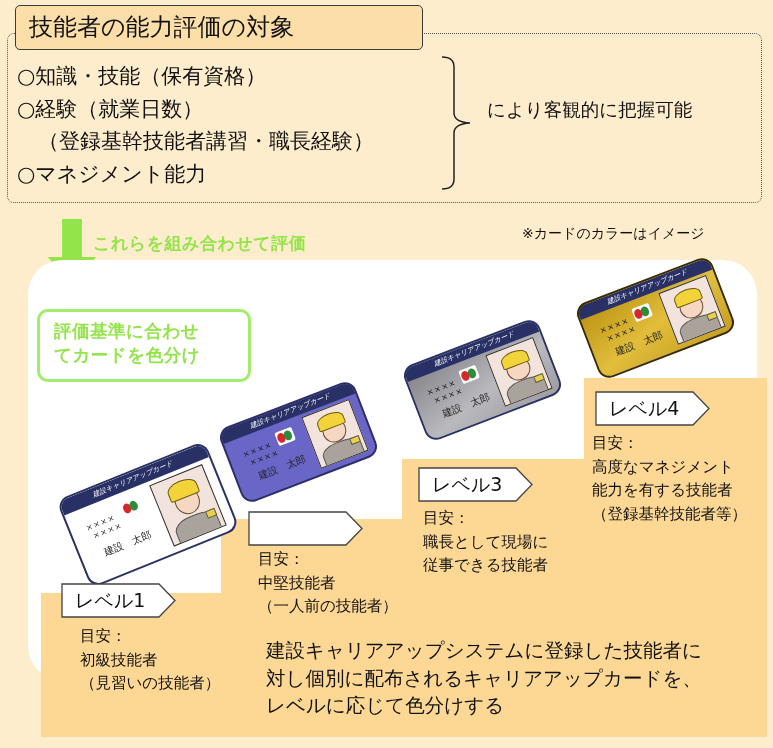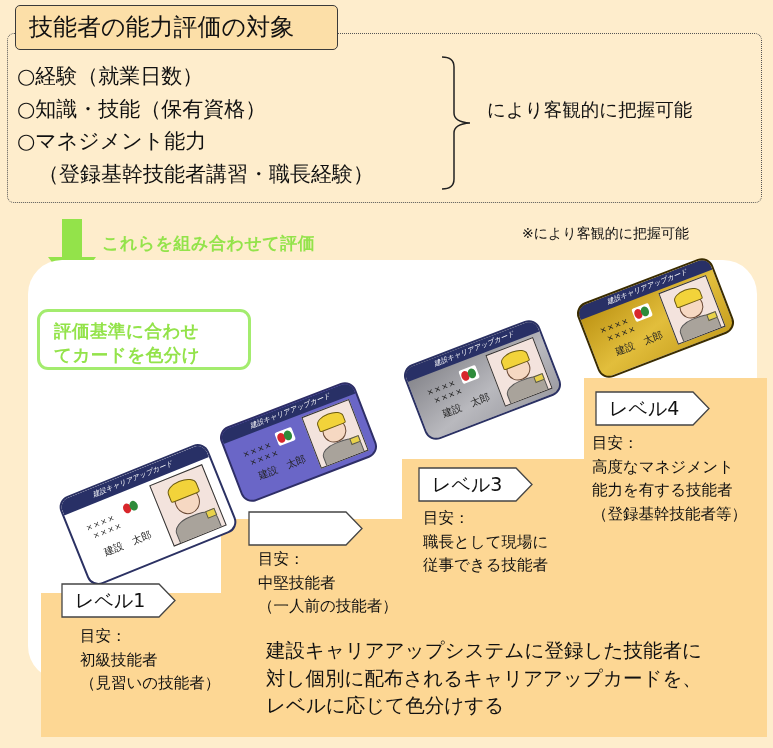--- a/index.html
+++ b/index.html
@@ -10,39 +10,39 @@
     color: #222;
   }
   .abs { position: absolute; }
 
   
   .dotted-box {
     left: 7px; top: 33px; width: 755px; height: 170px;
     border: 1.5px dotted #555; border-radius: 7px; box-sizing: border-box;
   }
   .title-box {
-    left: 15px; top: 5px; width: 323px; height: 45px;
+    left: 15px; top: 5px; width: 408px; height: 45px;
     background: #FCDFA8; border: 1.5px solid #3a3a3a; border-radius: 5px;
     box-sizing: border-box; font-size: 24px; line-height: 42px; padding-left: 13px;
     white-space: nowrap; color: #111;
   }
   .criteria-list { left: 17px; top: 60px; font-size: 21px; line-height: 32.5px; color: #111; white-space: pre; }
   .brace { left: 440px; top: 55px; width: 36px; height: 136px; }
   .system-note { left: 487px; top: 93px; font-size: 18.5px; line-height: 34px; color: #111; white-space: nowrap; }
 
   
   .down-arrow { left: 46px; top: 219px; width: 52px; height: 70px; }
-  .combine-text { left: 93px; top: 232px; font-size: 17px; font-weight: bold; color: #93E34A; white-space: nowrap; letter-spacing: 0.5px; margin-left: 9px; }
+  .combine-text { left: 93px; top: 232px; font-size: 17px; font-weight: bold; color: #93E34A; white-space: nowrap; letter-spacing: 0.5px; }
   .card-note { left: 522px; top: 225px; font-size: 14px; color: #111; white-space: nowrap; }
 
   
   .white-panel { left: 28px; top: 260px; width: 729px; height: 420px; background: #FFFFFF; border-radius: 34px; }
 
   .green-box {
-    left: 37px; top: 309px; width: 214px; height: 61px; box-sizing: border-box;
+    left: 37px; top: 309px; width: 214px; height: 73px; box-sizing: border-box;
     border: 3px solid #A3EC6E; border-radius: 11px;
     font-size: 17.5px; font-weight: bold; color: #93E34A; line-height: 24px;
     padding: 7px 0 0 14px; letter-spacing: 0.5px;
   }
 
   .stairs { left: 0; top: 0; width: 773px; height: 748px; }
 
   
   .level-label { width: 116px; height: 35px; }
   .level-label svg { position: absolute; left: 0; top: 0; }
@@ -82,35 +82,35 @@
   .card-purple { background: #6A66C7; border-color: #2E2E66; }
   .card-gray { background: linear-gradient(160deg, #7E7E84 0%, #B9B9BE 60%, #9C9CA2 100%); }
   .card-gold { background: linear-gradient(160deg, #B88D0E 0%, #E2BE3C 55%, #C79F1E 100%); border-color: #3A2C00; }
 </style>
 </head>
 <body>
 
 <div class="abs dotted-box"></div>
 <div class="abs title-box">技能者の能力評価の対象</div>
 
-<div class="abs criteria-list"><div>○経験（就業日数）</div><div>○知識・技能（保有資格）</div><div>○マネジメント能力</div><div>　（登録基幹技能者講習・職長経験）</div></div>
+<div class="abs criteria-list"><div>○知識・技能（保有資格）</div><div>○経験（就業日数）</div><div>　（登録基幹技能者講習・職長経験）</div><div>○マネジメント能力</div></div>
 
 <svg class="abs brace" viewBox="0 0 36 136">
   <path d="M2 2 Q14 2 14 12 L14 58 Q14 67 30 68 Q14 69 14 78 L14 124 Q14 134 2 134" fill="none" stroke="#222" stroke-width="1.5"></path>
 </svg>
 
 <div class="abs system-note">
   <div>により客観的に把握可能</div>
 </div>
 
 <svg class="abs down-arrow" viewBox="0 0 52 70">
   <polygon points="16,0 36,0 36,38 50,38 26,69 2,38 16,38" fill="#93E34A"></polygon>
 </svg>
 <div class="abs combine-text">これらを組み合わせて評価</div>
-<div class="abs card-note">※により客観的に把握可能</div>
+<div class="abs card-note">※カードのカラーはイメージ</div>
 
 <div class="abs white-panel"></div>
 
 <div class="abs green-box">
   <div>評価基準に合わせ</div>
   <div>てカードを色分け</div>
 </div>
 
 <svg class="abs stairs" viewBox="0 0 773 748">
   <polygon points="41,593 221,593 221,519 402,519 402,459 584,459 584,378 767,378 767,737 41,737" fill="#FDD794"></polygon>

